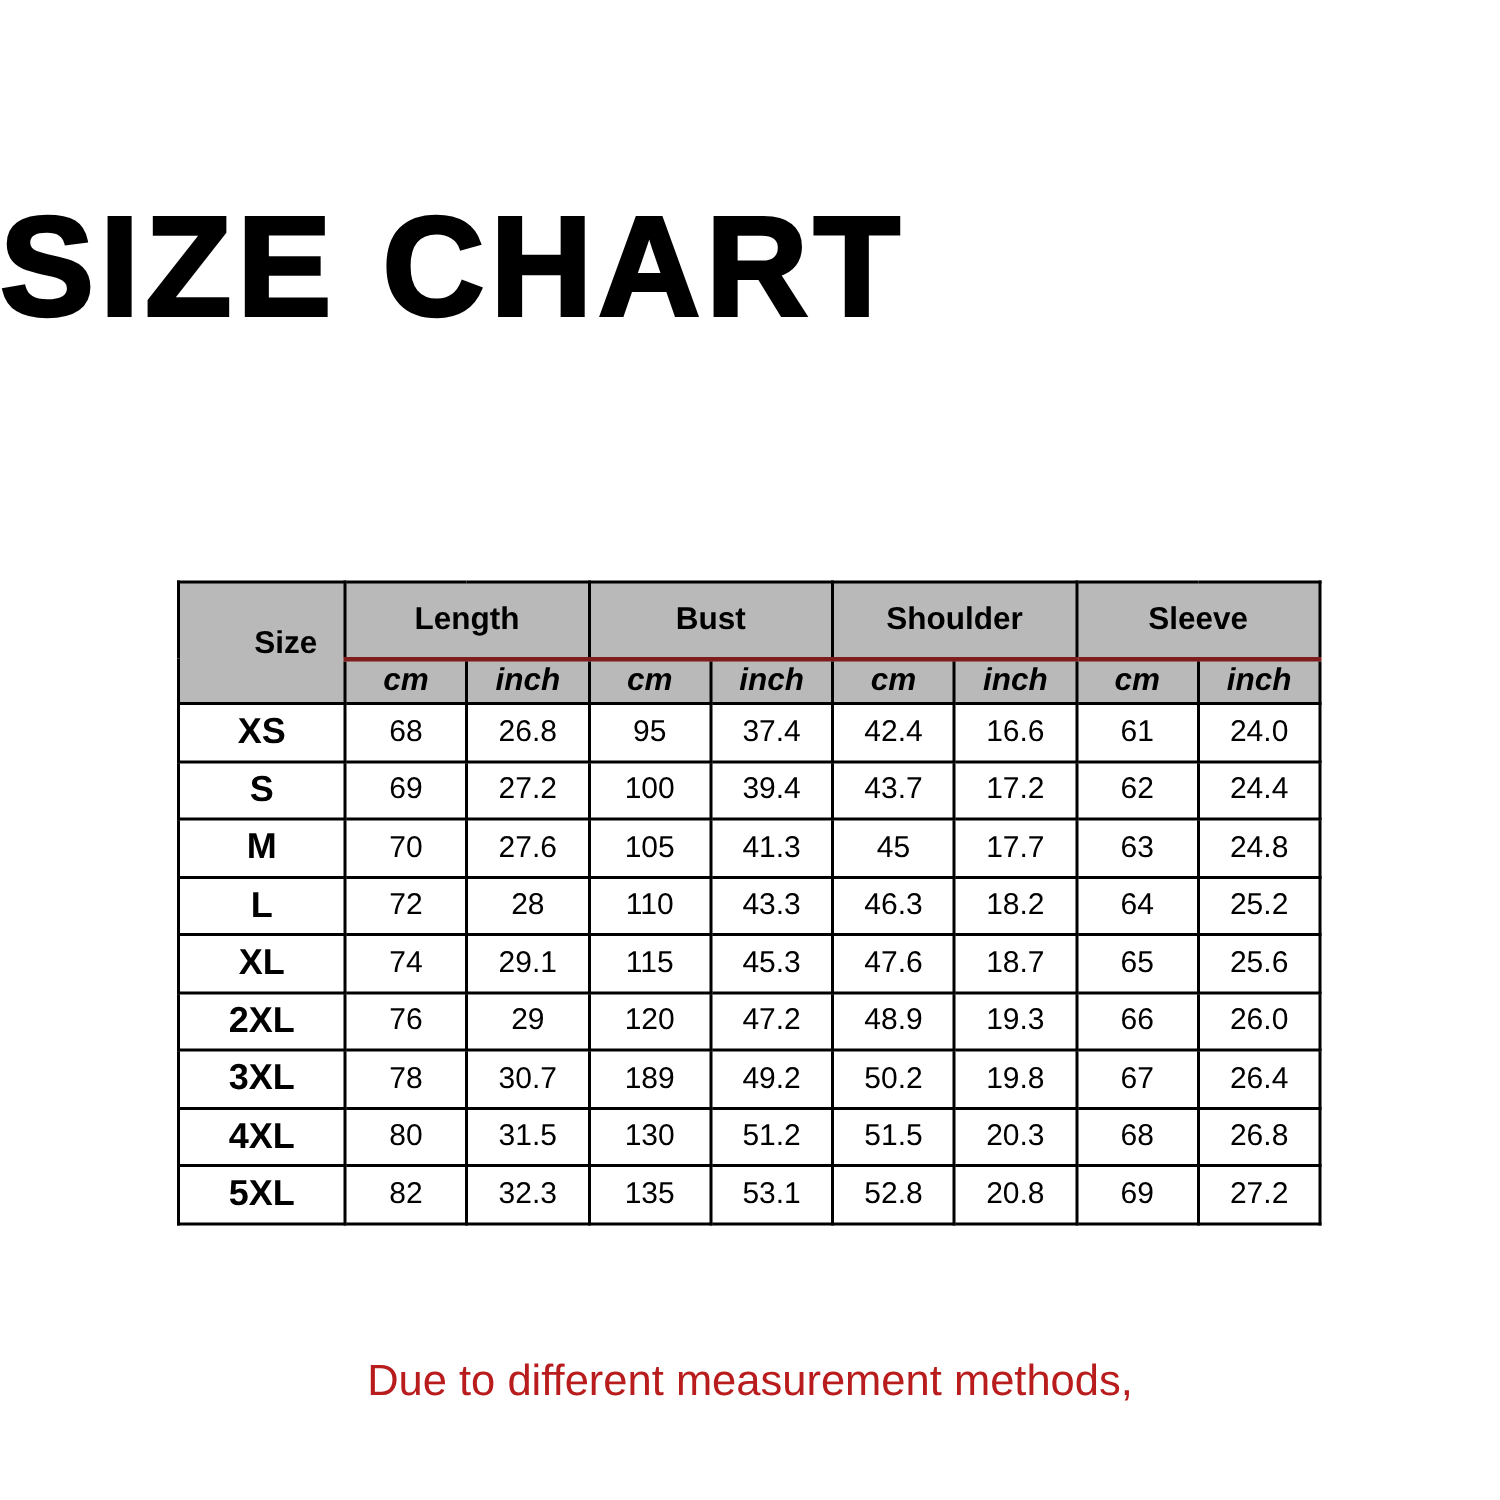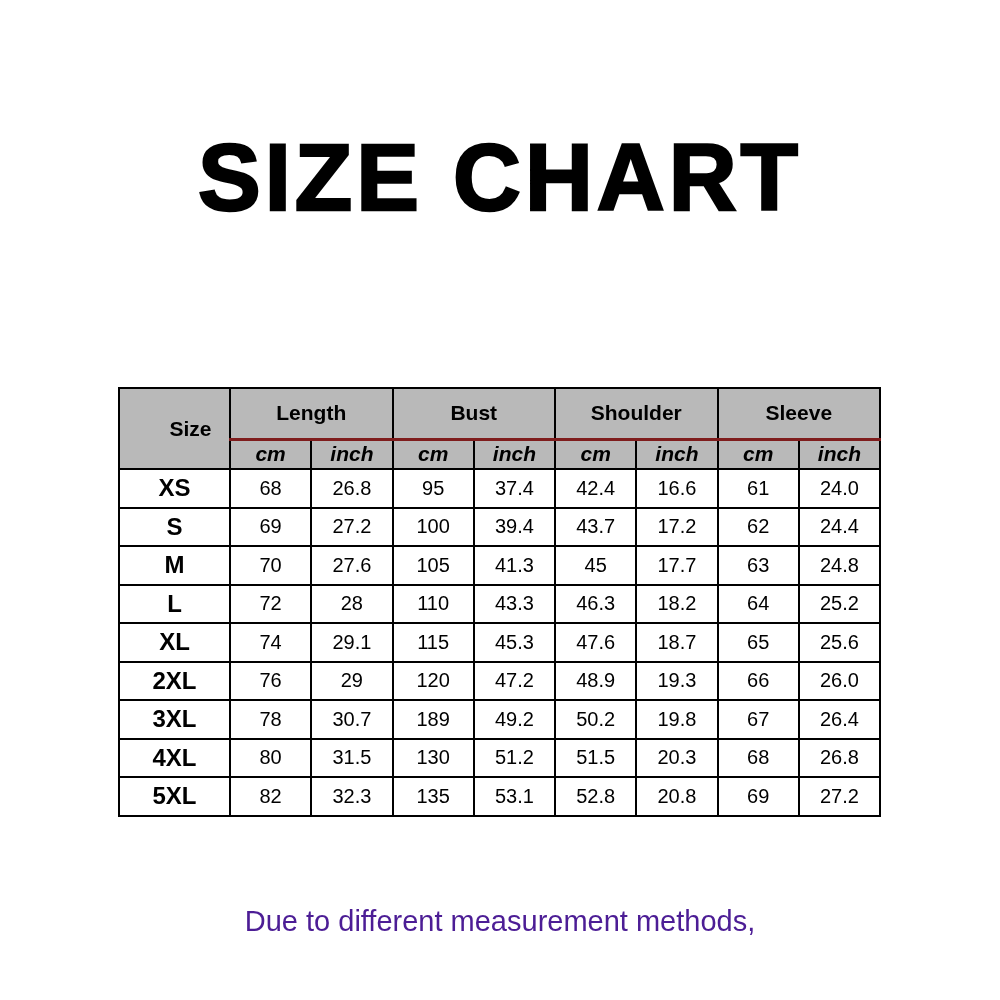--- a/index.html
+++ b/index.html
@@ -18,21 +18,20 @@
     inset: 0;
     width: 1000px;
     height: 1000px;
   }
   .title {
     position: absolute;
     top: 124px;
     left: 0;
     width: 1000px;
     margin: 0;
-    text-align: center;
     font-size: 94px;
     font-weight: 900;
     letter-spacing: 4px;
     color: #000000;
     -webkit-text-stroke: 2.5px #000000;
     white-space: nowrap;
   }
   table.size-table {
     position: absolute;
     left: 118px;
@@ -70,21 +69,21 @@
     font-weight: normal;
   }
   .note {
     position: absolute;
     top: 903px;
     left: 0;
     width: 1000px;
     text-align: center;
     font-size: 29px;
     line-height: 1.28;
-    color: #4c1d95;
+    color: #b91c1c;
   }
 </style>
 </head>
 <body>
 
 <div class="page">
 
   <h1 class="title">SIZE CHART</h1>
 
   <table class="size-table">

